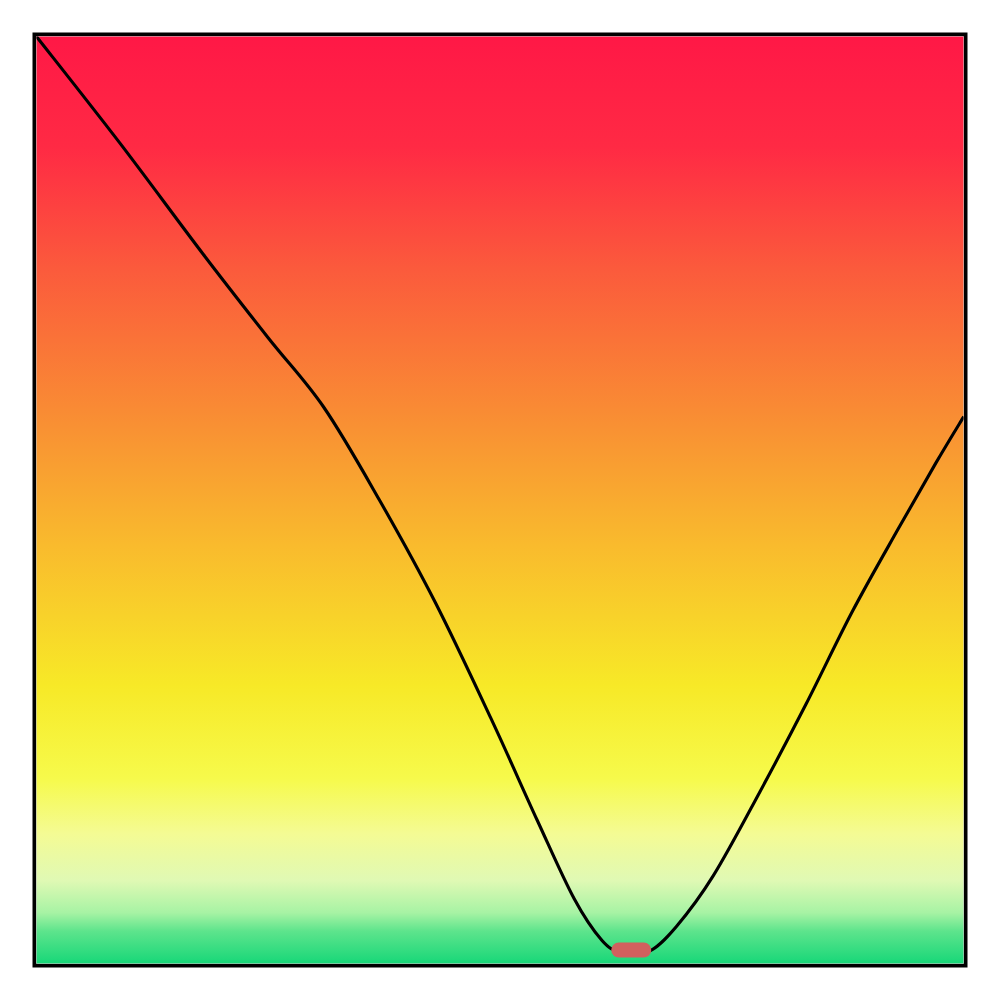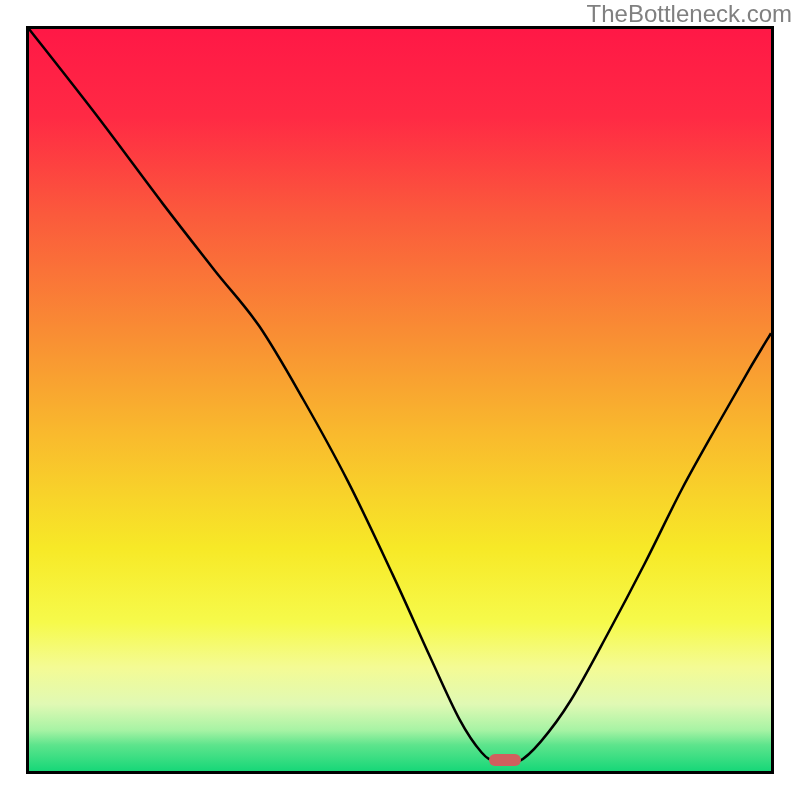--- a/index.html
+++ b/index.html
@@ -52,21 +52,20 @@
     height: 12px;
     border-radius: 6px;
     transform: translate(-50%, -50%);
   }
 </style>
 </head>
 <body>
 
 <div class="stage">
 
-  <div class="watermark">TheBottleneck.com</div>
 
   <div class="plot-frame">
 
     <svg class="gradient" viewBox="0 0 100 100" preserveAspectRatio="none">
       <defs>
         <linearGradient id="bg-grad" x1="0" y1="0" x2="0" y2="1">
             <stop offset="0%" stop-color="#ff1846"></stop>
             <stop offset="12%" stop-color="#ff2a44"></stop>
             <stop offset="25%" stop-color="#fb5a3c"></stop>
             <stop offset="40%" stop-color="#f98a34"></stop>

